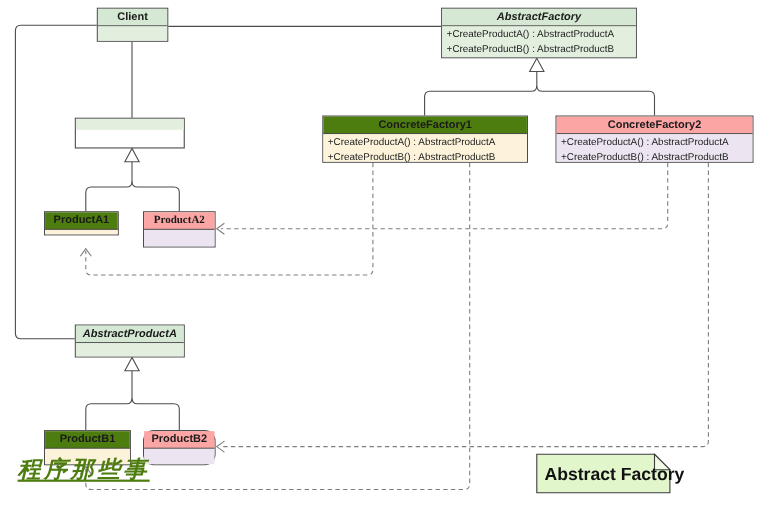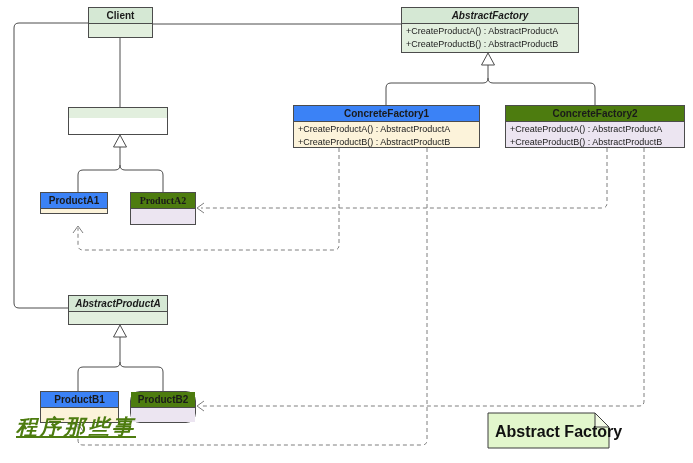--- a/index.html
+++ b/index.html
@@ -11,22 +11,22 @@
   .cls{position:absolute;box-sizing:border-box;border:1px solid #4c4c4c;}
   .cls .hd{
     box-sizing:border-box;text-align:center;font-weight:bold;font-size:10px;
     color:#1a1a1a;border-bottom:1px solid #4c4c4c;line-height:15px;height:16px;
     white-space:nowrap;overflow:hidden;
   }
   .cls .bd{box-sizing:border-box;height:calc(100% - 16px);padding:1px 0 0 4px;}
   .cls .method{font-size:9px;line-height:13px;color:#222;white-space:nowrap;}
   .abstract .hd{font-style:italic;}
   .green  .hd{background:#d5e8d4;} .green  .bd{background:#e2efde;}
-  .yellow .hd{background:#3b82f6;} .yellow .bd{background:#fcf3da;}
-  .purple .hd{background:#4d7c0f;} .purple .bd{background:#ece5f1;}
+  .yellow .hd{background:#4d7c0f;} .yellow .bd{background:#fcf3da;}
+  .purple .hd{background:#fca5a5;} .purple .bd{background:#ece5f1;}
   .note-text{
     position:absolute;left:495px;top:423px;width:110px;
     font-size:16px;font-weight:bold;color:#111;white-space:nowrap;
   }
   .watermark{
     position:absolute;left:16px;top:413px;
     font-size:21px;font-weight:bold;font-style:italic;
     color:#4d7c0f;letter-spacing:3px;white-space:nowrap;
     font-family:"DejaVu Sans",sans-serif;
     text-decoration:underline;

